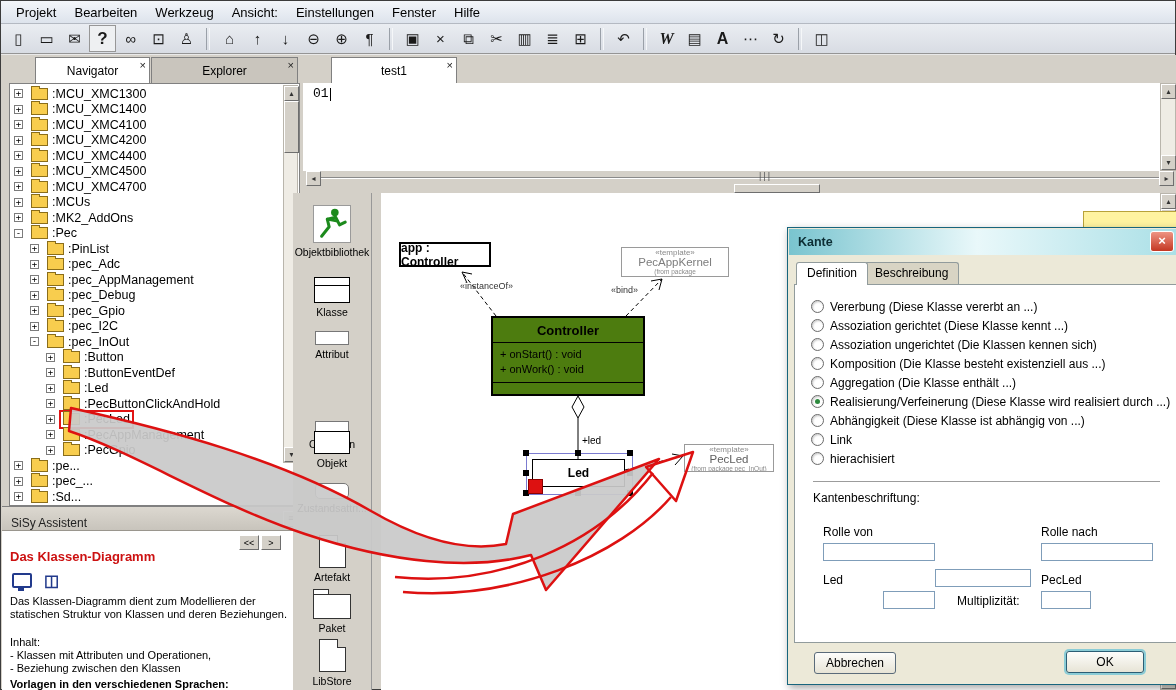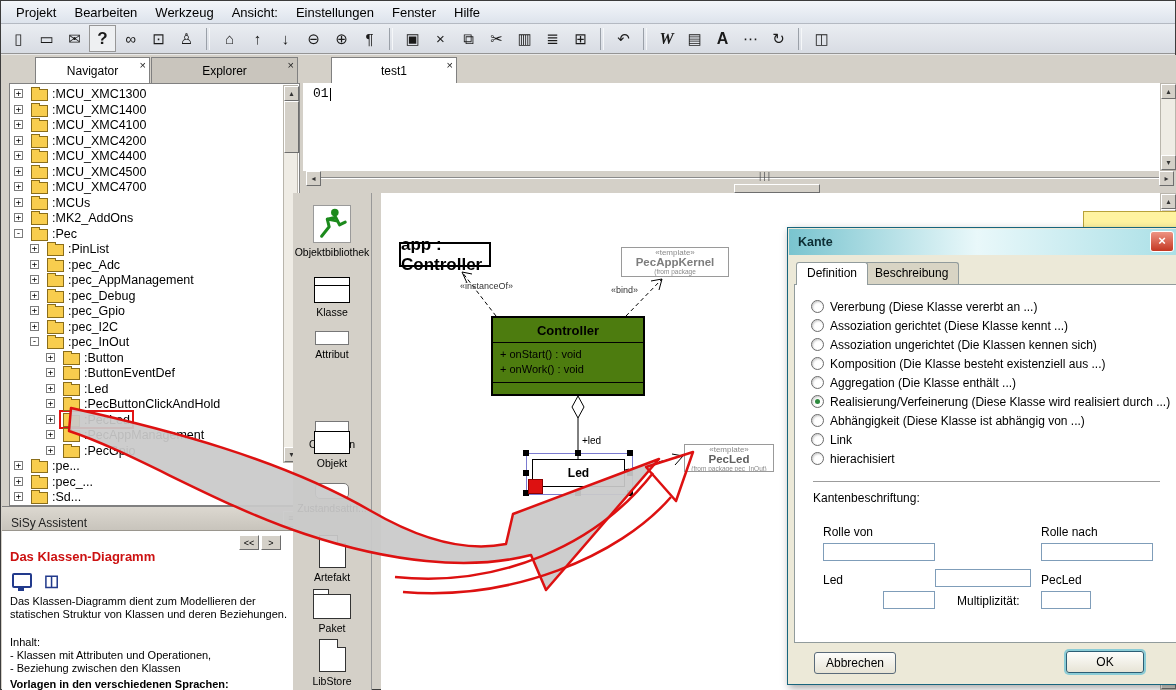--- a/index.html
+++ b/index.html
@@ -26,21 +26,21 @@
   .left-panel{position:absolute;left:1px;top:54px;width:301px;height:451px}
   .ptab{position:absolute;top:2px;height:26px;box-sizing:border-box;border:1px solid #808080;border-bottom:none;
     display:flex;align-items:center;justify-content:center;font-size:12px;background:#c9c5bd}
   .ptab.active{background:#fff}
   .tab-close{position:absolute;right:3px;top:2px;font-size:11px;line-height:10px;color:#222;cursor:default}
   .tree{position:absolute;left:7px;top:28px;width:291px;height:423px;background:#fff;
     border:1px solid #808080;box-sizing:border-box;overflow:hidden}
   .tree-row{height:15.5px;display:flex;align-items:center;white-space:nowrap;font-size:12.5px}
   .expander{width:9px;height:9px;box-sizing:border-box;border:1px solid #7c7c7c;background:#fff;
     font-size:9px;line-height:6px;text-align:center;margin-right:4px;flex:none;font-family:"DejaVu Sans Mono",monospace}
-  .row-box{display:inline-flex;align-items:flex-end;border:2px solid transparent;padding:0 2px;height:15px}
+  .row-box{display:inline-flex;align-items:center;border:2px solid transparent;padding:0 2px;height:15px}
   .tree-row.highlighted .row-box{border-color:#e11414}
   .folder{width:15px;height:10px;background:#f8cd4e;border:1px solid #8a6d1a;position:relative;margin-right:4px;flex:none}
   .folder::before{content:"";position:absolute;top:-3px;left:-1px;width:7px;height:2px;background:#f8cd4e;
     border:1px solid #8a6d1a;border-bottom:none}
   
   .sb{position:absolute;background:#efece5;border:1px solid #b9b5ac;box-sizing:border-box}
   .sb-btn{position:absolute;width:13px;height:13px;background:#d4d0c8;border:1px solid;
     border-color:#fff #6e6e6e #6e6e6e #fff;font-size:8px;display:flex;align-items:center;justify-content:center;color:#333}
   .sb-thumb{position:absolute;background:#d4d0c8;border:1px solid;border-color:#fff #6e6e6e #6e6e6e #fff}
 
@@ -89,29 +89,29 @@
   .artifact-page::after,.libstore-page::after{content:"";position:absolute;width:8px;height:8px;right:-1px;top:-1px;
     background:#d4d0c8;border-left:1px solid #333;border-bottom:1px solid #333}
   .package-folder{width:36px;height:23px;background:#fff;border:1px solid #333;position:relative;margin-top:7px !important}
   .package-folder::before{content:"";position:absolute;top:-6px;left:-1px;width:14px;height:4px;background:#fff;
     border:1px solid #333;border-bottom:none}
   .lib-label{font-size:10.5px}
 
   .diagram{position:absolute;left:380px;top:192px;width:780px;height:498px;background:#fff;overflow:hidden}
   .uml-lines{position:absolute;left:0;top:0}
   .uml-obj{position:absolute;box-sizing:border-box;border:2px solid #000;background:#fff;
-    display:flex;align-items:center;justify-content:flex-start;font-weight:bold;font-size:17px}
+    display:flex;align-items:center;justify-content:flex-start;font-weight:bold;font-size:12px}
   .uml-class{position:absolute;box-sizing:border-box;border:2px solid #000;background:#4d7c0f}
   .uml-title{height:24px;border-bottom:1px solid #000;display:flex;align-items:center;justify-content:center;
     font-weight:bold;font-size:13px}
   .uml-methods{height:40px;border-bottom:1px solid #000;padding:4px 0 0 7px;font-size:11px;line-height:15px;box-sizing:border-box}
   .uml-template{position:absolute;box-sizing:border-box;border:1px solid #9a9a9a;background:#fff;text-align:center;
     color:#8a8a8a;overflow:hidden}
   .uml-template .st{font-size:8px;line-height:8px;margin-top:1px}
-  .uml-template .nm{font-size:11.5px;line-height:11px;font-weight:bold;color:#7d7d7d}
+  .uml-template .nm{font-size:11.5px;line-height:11px;font-weight:normal;color:#7d7d7d}
   .uml-template .pk{font-size:6.5px;line-height:7px}
   .edge-label{position:absolute;font-size:9px;color:#333;white-space:nowrap}
   .role-label{position:absolute;font-size:10px;color:#000}
   .sel-rect{position:absolute;border:1px solid #7b7bd0}
   .handle{position:absolute;width:6px;height:6px;background:#000}
   .uml-led{position:absolute;box-sizing:border-box;border:1.5px solid #000;background:#fff;
     display:flex;align-items:center;justify-content:center;font-weight:bold;font-size:12px}
   .err-marker{position:absolute;background:#dd1111;border:1px solid #8c0000}
 
   .yellow-note{position:absolute;left:1082px;top:210px;width:94px;height:30px;background:#fff3a0;

